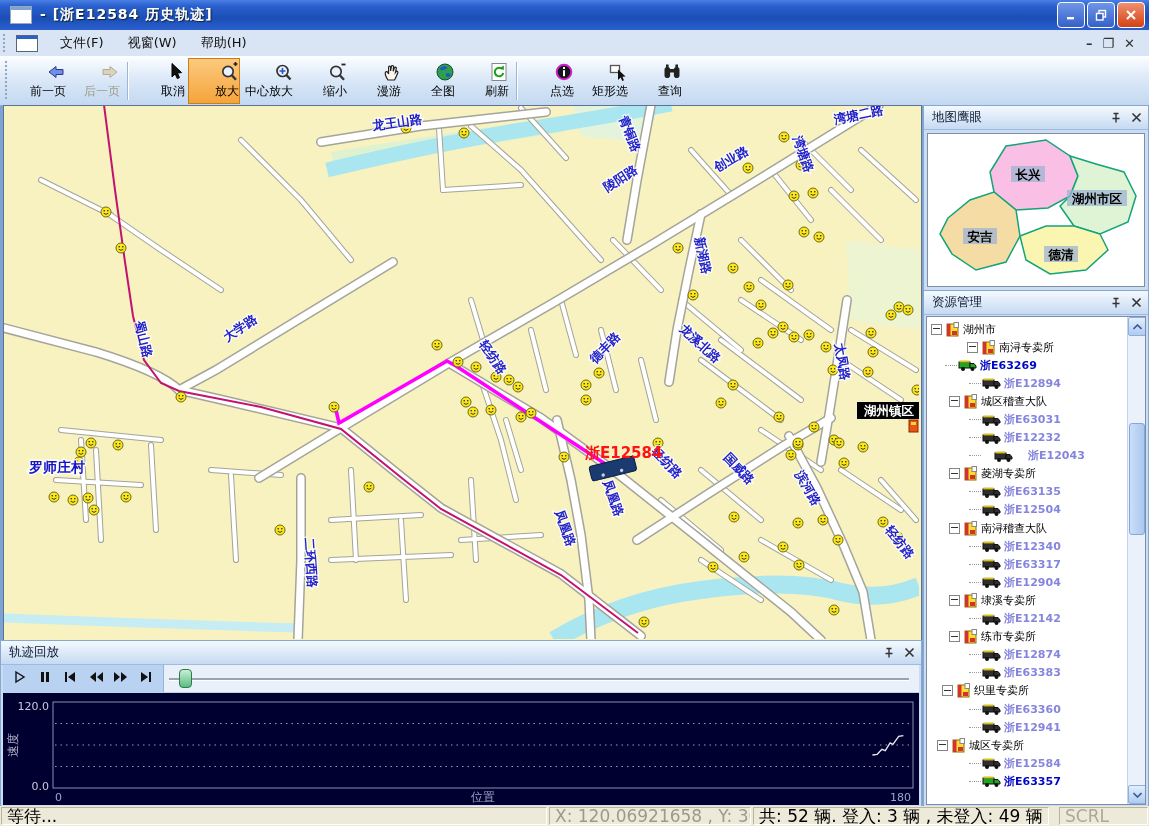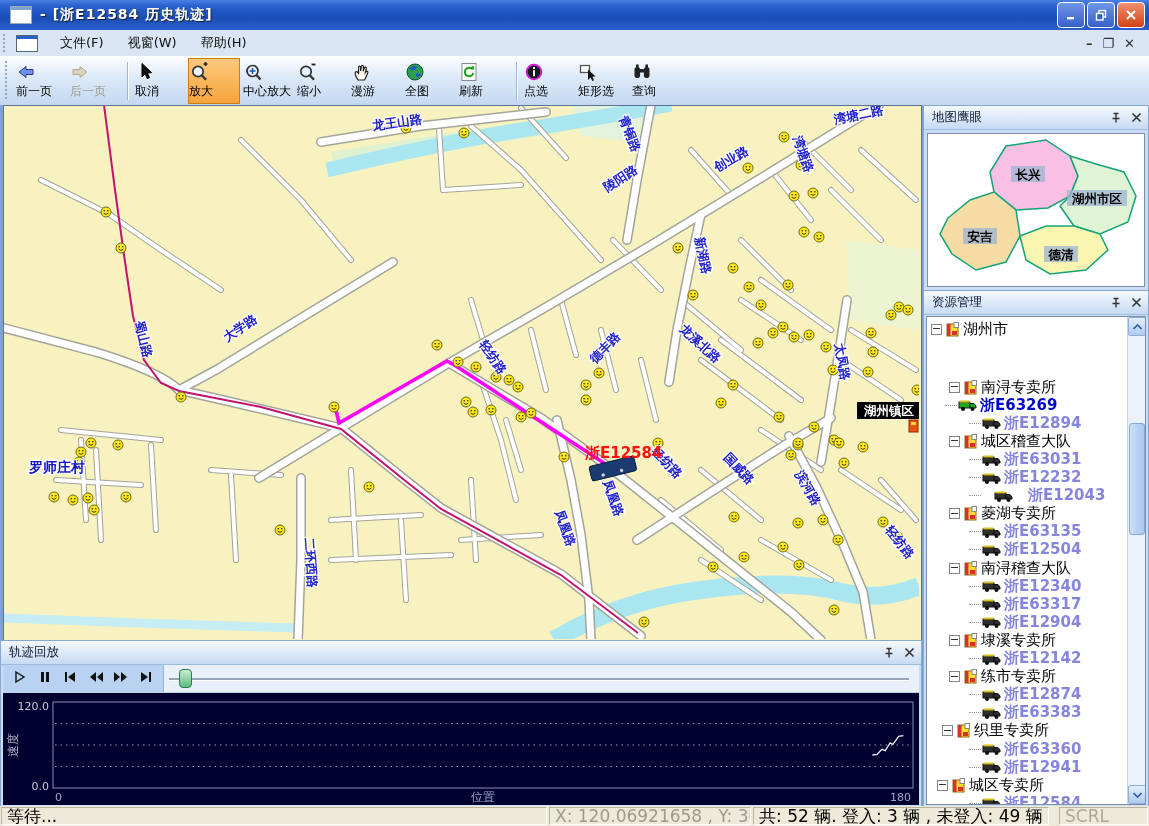--- a/index.html
+++ b/index.html
@@ -32,42 +32,42 @@
   .menu-item{padding:3px 12px;color:#111}
   .mdi-btns{margin-left:auto;display:flex;gap:10px;padding-right:14px;color:#333;
     font-size:13px;font-weight:bold}
   .mdi-btns span{cursor:default}
   
   .toolbar{left:0;top:56px;width:1149px;height:49px;
     background:linear-gradient(to bottom,#FDFEFF,#DCE9F8 45%,#C3D8F0);
     border-bottom:1px solid #8FAFD4;display:flex;align-items:stretch}
   .tb-buttons{display:flex;align-items:center}
   .tbtn{width:50px;height:44px;margin:9px 1px;display:flex;flex-direction:column;
-    align-items:flex-start;justify-content:center;font-size:12px;color:#000;border:1px solid transparent}
+    align-items:flex-end;justify-content:center;font-size:12px;color:#000;border:1px solid transparent}
   .tbtn .ticon{height:22px;display:flex;align-items:center;justify-content:center}
   .tbtn.active{background:linear-gradient(to bottom,#FCC97E,#F5A43C);border:1px solid #C97E18}
   .tbtn.disabled{color:#9C9C8A}
   .tb-sep{width:1px;height:38px;margin:5px 5px;background:#9FB6D2;box-shadow:1px 0 0 #fff}
   
   .map-wrap{left:3px;top:105px;width:917px;height:535px;border:1px solid #5A7396;
     background:#F7F2C0;overflow:hidden}
   #map-svg{display:block}
   
   .panel{background:#CBDDF2;border:1px solid #86A7CF}
   .panel-hd{height:23px;display:flex;align-items:center;
     background:linear-gradient(to bottom,#F4F9FE,#C6DAF2);
     border-bottom:1px solid #9FBBDD;font-size:12.5px;color:#0B1B33;padding:0 4px 0 8px}
   .panel-hd .hd-btns{margin-left:auto;display:flex;gap:6px;align-items:center}
   .hd-btn{width:15px;height:15px;display:flex;align-items:center;justify-content:center}
   .eagle{left:923px;top:105px;width:224px;height:184px}
   .eagle-body{margin:3px;width:216px;height:152px;background:#fff;border:1px solid #7C8EA8}
   .res{left:923px;top:290px;width:224px;height:516px}
   .tree-body{position:absolute;left:2px;top:25px;right:2px;bottom:2px;background:#fff;
     border:1px solid #7C8EA8;overflow:hidden}
-  .trow{height:18.1px;display:flex;align-items:center;white-space:nowrap;font-size:15px}
+  .trow{height:18.1px;display:flex;align-items:center;white-space:nowrap;font-size:11px}
   .trow .dots{width:12px;border-top:1px dotted #9A9A9A;margin-right:1px}
   .expand{width:9px;height:9px;border:1px solid #848484;background:#fff;margin-right:4px;
     position:relative;flex:none}
   .expand::after{content:"";position:absolute;left:1px;right:1px;top:3.5px;height:1px;background:#333}
   .tlabel{margin-left:3px}
   .tlabel.group{color:#000}
   .tlabel.veh{color:#8585DD;font-weight:bold}
   .tlabel.veh.online{color:#0008C8}
   .ticon16{flex:none;display:flex;align-items:center}
   .vscroll{position:absolute;right:0;top:0;bottom:0;width:17px;background:#EAF1FB;border-left:1px solid #C2D4EC}
@@ -1004,21 +1004,21 @@
           <span class="ticon16">
             <svg width="14" height="15">
               <rect x="1" y="2" width="11" height="12" fill="#FFE030" stroke="#8A6A10"></rect>
               <rect x="1" y="2" width="3.5" height="12" fill="#D83030"></rect>
               <rect x="8" y="0.5" width="4.5" height="5" fill="#FFF" stroke="#888"></rect>
               <rect x="6" y="9" width="5" height="4" fill="#D83030"></rect>
             </svg>
           </span>
           <span class="tlabel group">湖州市</span>
         </div>
-        <div class="trow" style="padding-left: 22px; margin-top: 40px;">
+        <div class="trow" style="padding-left: 40px;">
           <span class="expand"></span>
           <span class="ticon16">
             <svg width="14" height="15">
               <rect x="1" y="2" width="11" height="12" fill="#FFE030" stroke="#8A6A10"></rect>
               <rect x="1" y="2" width="3.5" height="12" fill="#D83030"></rect>
               <rect x="8" y="0.5" width="4.5" height="5" fill="#FFF" stroke="#888"></rect>
               <rect x="6" y="9" width="5" height="4" fill="#D83030"></rect>
             </svg>
           </span>
           <span class="tlabel group">南浔专卖所</span>

